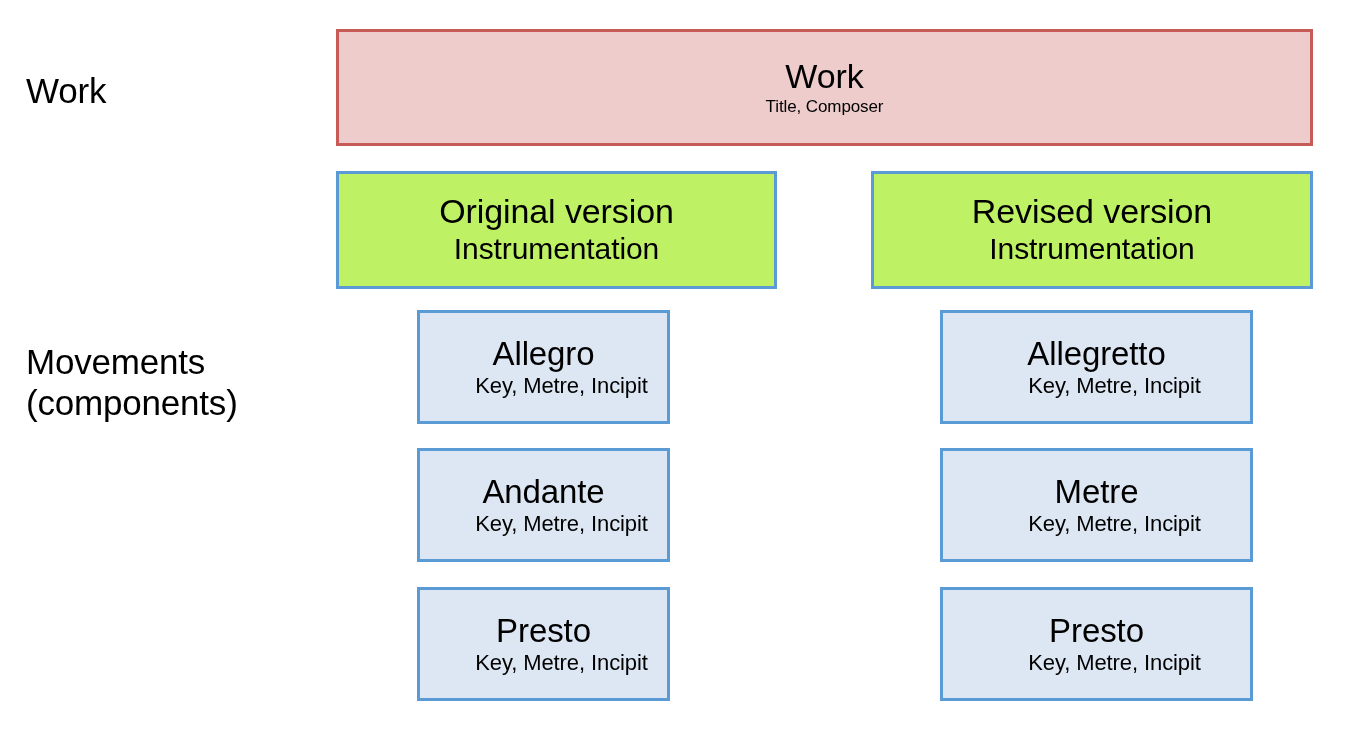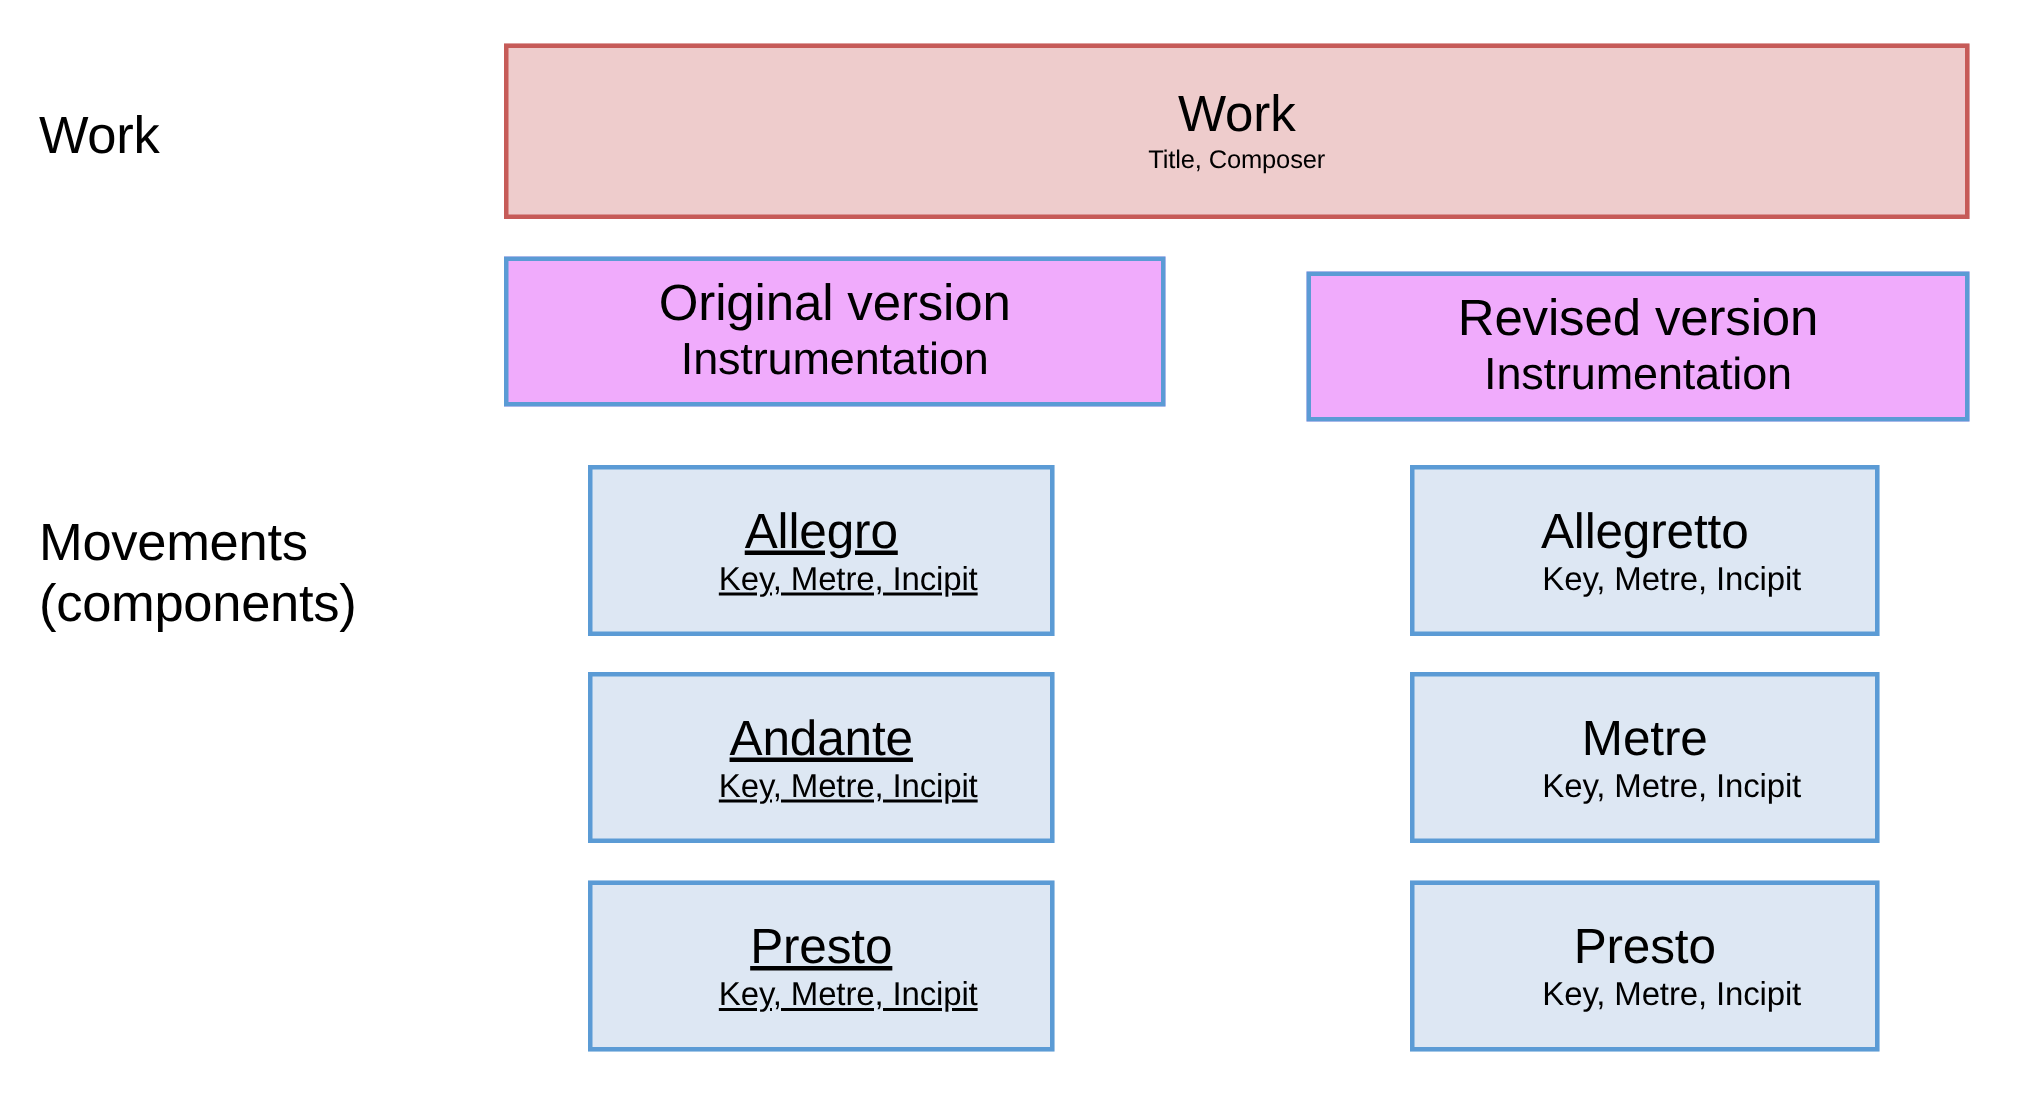--- a/index.html
+++ b/index.html
@@ -66,36 +66,36 @@
     width: 977px;
     height: 117px;
     background: #eecccc;
     border: 3px solid #c65b58;
   }
   .node.work .title { font-size: 34px; }
   .node.work .subtitle { font-size: 17px; }
 
   
   .node.version {
-    background: #f0abfc;
+    background: #bef264;
     border: 3px solid #5b9bd5;
-    height: 100px;
+    height: 118px;
     top: 171px;
   }
   .node.version.left  { left: 336px; width: 441px; }
-  .node.version.right { left: 871px; width: 442px; margin-top: 10px; }
+  .node.version.right { left: 871px; width: 442px; }
   .node.version .title { font-size: 34px; }
 
   
   .node.movement {
     background: #dde7f3;
     border: 3px solid #5b9bd5;
     height: 114px;
   }
-  .node.movement.left  { left: 392px; width: 311px; text-decoration: underline; }
+  .node.movement.left  { left: 417px; width: 253px; }
   .node.movement.right { left: 940px; width: 313px; }
   .node.movement.r0 { top: 310px; }
   .node.movement.r1 { top: 448px; }
   .node.movement.r2 { top: 587px; }
   .node.movement .title    { font-size: 33px; }
   .node.movement .subtitle { font-size: 22px; margin-left: 36px; }
 </style>
 </head>
 <body>
 

